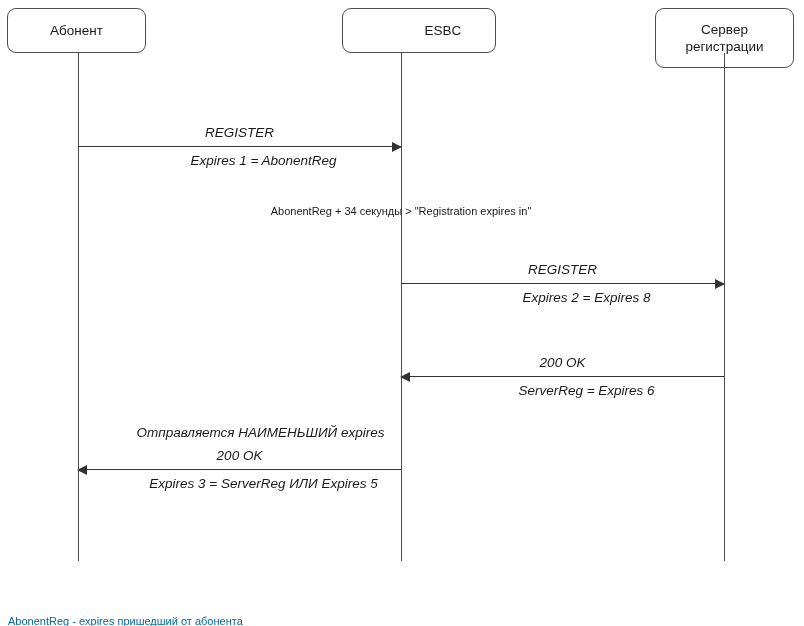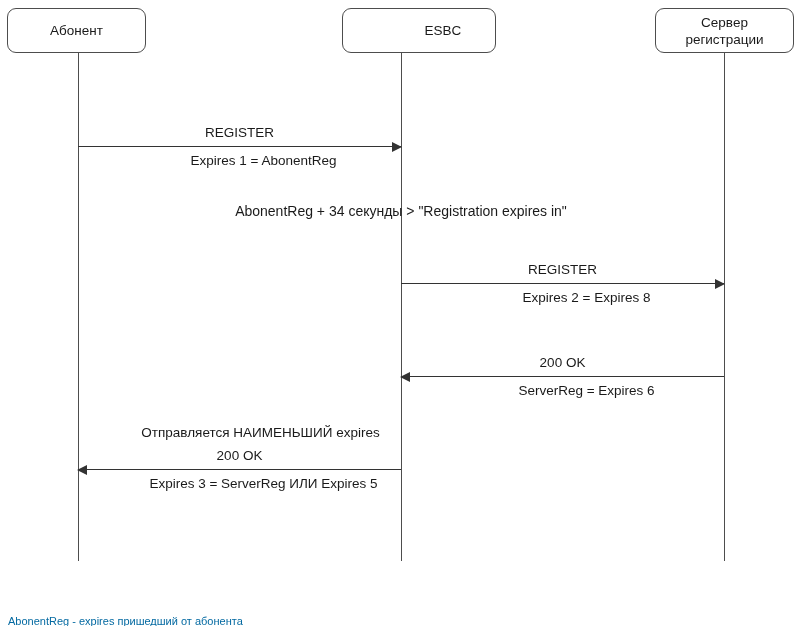--- a/index.html
+++ b/index.html
@@ -85,30 +85,31 @@
 
   .msg-label {
     position: absolute;
     left: 0;
     right: 0;
     text-align: center;
     font-size: 13.5px;
     line-height: 16px;
     color: #1a1a1a;
     white-space: nowrap;
+    font-style: italic;
   }
   .msg-label.above-1 { top: -21px; }
   .msg-label.above-2 { top: -44px; padding-left: 42px; }
   .msg-label.below-1 { top: 7px; padding-left: 48px; }
 
   
   .note-text {
     position: absolute;
     text-align: center;
-    font-size: 14px;
+    font-size: 11px;
     line-height: 17px;
     color: #1a1a1a;
     white-space: nowrap;
   }
 
   
   .legend {
     position: absolute;
     font-size: 11px;
     line-height: 20px;
@@ -122,21 +123,21 @@
 <body>
 
 <div id="diagram-canvas">
 
   <div class="participant-box" id="box-abonent" style="left: 7px; top: 8px; width: 139px; height: 45px;">
     <span class="participant-label">Абонент</span>
   </div>
   <div class="participant-box" id="box-esbc" style="left: 342px; top: 8px; width: 154px; height: 45px; padding-left: 48px;">
     <span class="participant-label">ESBC</span>
   </div>
-  <div class="participant-box" id="box-registration-server" style="left: 655px; top: 8px; width: 139px; height: 45px;">
+  <div class="participant-box" id="box-registration-server" style="left: 655px; top: 8px; width: 139px; height: 60px;">
     <span class="participant-label">Сервер
 регистрации</span>
   </div>
 
   <div class="lifeline" id="lifeline-abonent" style="left: 78px; top: 53px; height: 508px;"></div>
   <div class="lifeline" id="lifeline-esbc" style="left: 401px; top: 53px; height: 508px;"></div>
   <div class="lifeline" id="lifeline-registration-server" style="left: 724px; top: 53px; height: 508px;"></div>
 
   <div class="message" id="message-register-1" style="left: 78px; width: 323px; top: 146px;">
     <div class="msg-label above-1">REGISTER</div>

